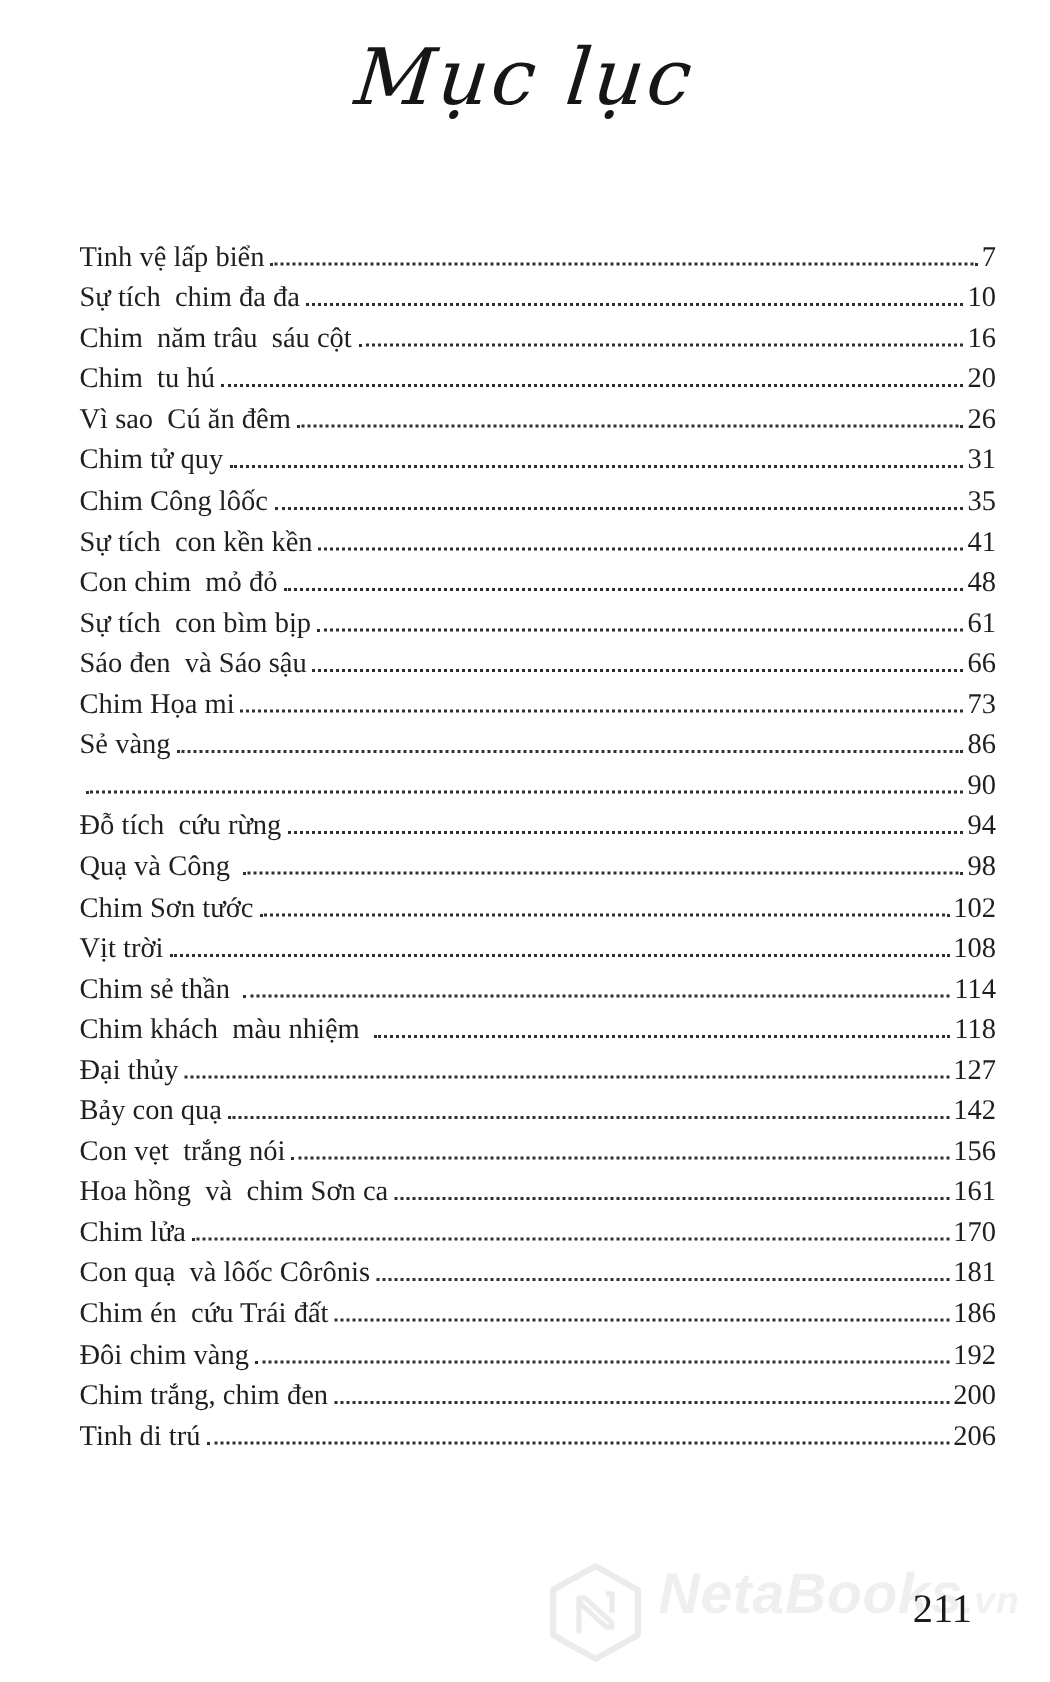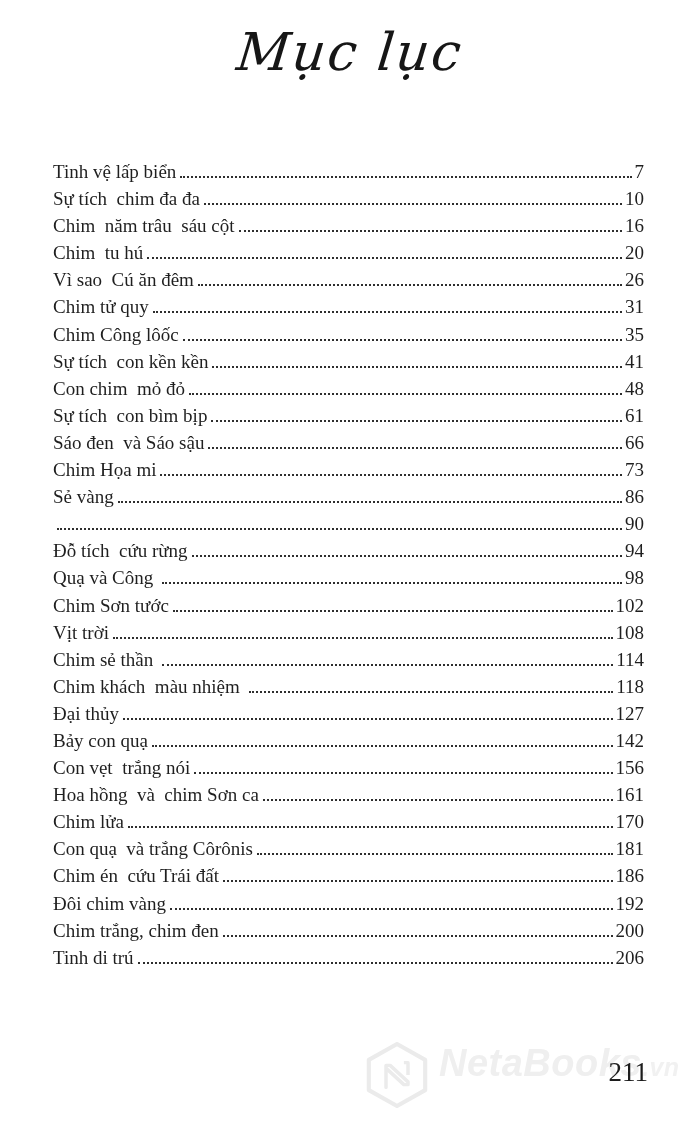--- a/index.html
+++ b/index.html
@@ -27,21 +27,21 @@
     font-style: italic;
     font-weight: 500;
     font-size: 52px;
     letter-spacing: 2px;
     color: #161616;
     transform: skewX(-6deg);
   }
   .toc {
     position: absolute;
     left: 53px;
-    right: 56px;
+    right: 36px;
     top: 158px;
   }
   .toc-row {
     display: flex;
     align-items: baseline;
     height: 27.1px;
     font-size: 19px;
     line-height: 27.1px;
   }
   .toc-label {
@@ -250,21 +250,21 @@
       <span class="toc-page">161</span>
     </div>
 
     <div class="toc-row">
       <span class="toc-label">Chim lửa</span>
       <span class="toc-leader"></span>
       <span class="toc-page">170</span>
     </div>
 
     <div class="toc-row">
-      <span class="toc-label">Con quạ  và trắng Côrônis</span>
+      <span class="toc-label">Con quạ  và lôốc Côrônis</span>
       <span class="toc-leader"></span>
       <span class="toc-page">181</span>
     </div>
 
     <div class="toc-row">
       <span class="toc-label">Chim én  cứu Trái đất</span>
       <span class="toc-leader"></span>
       <span class="toc-page">186</span>
     </div>
 

